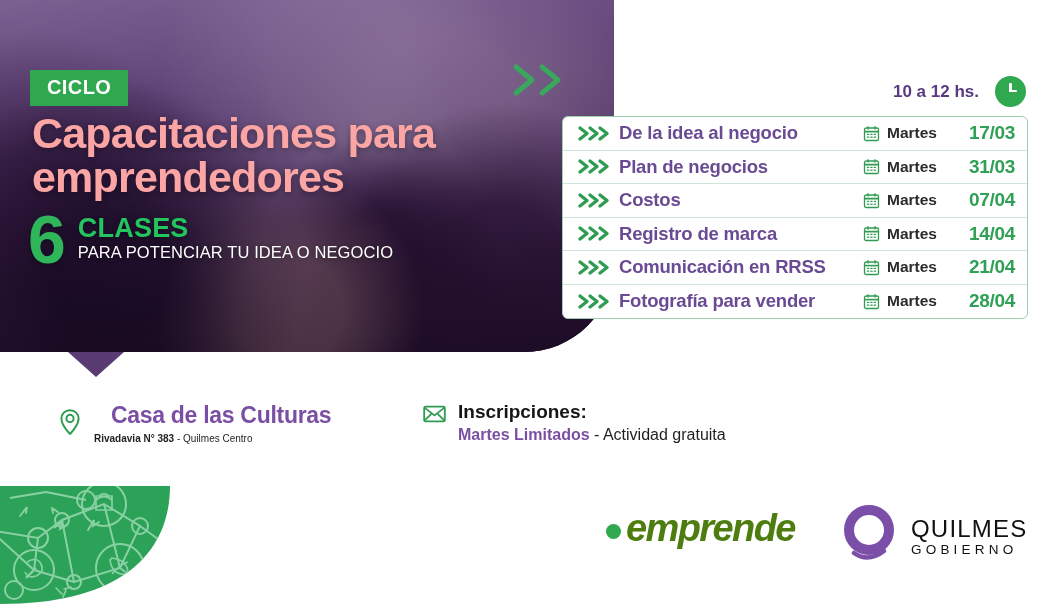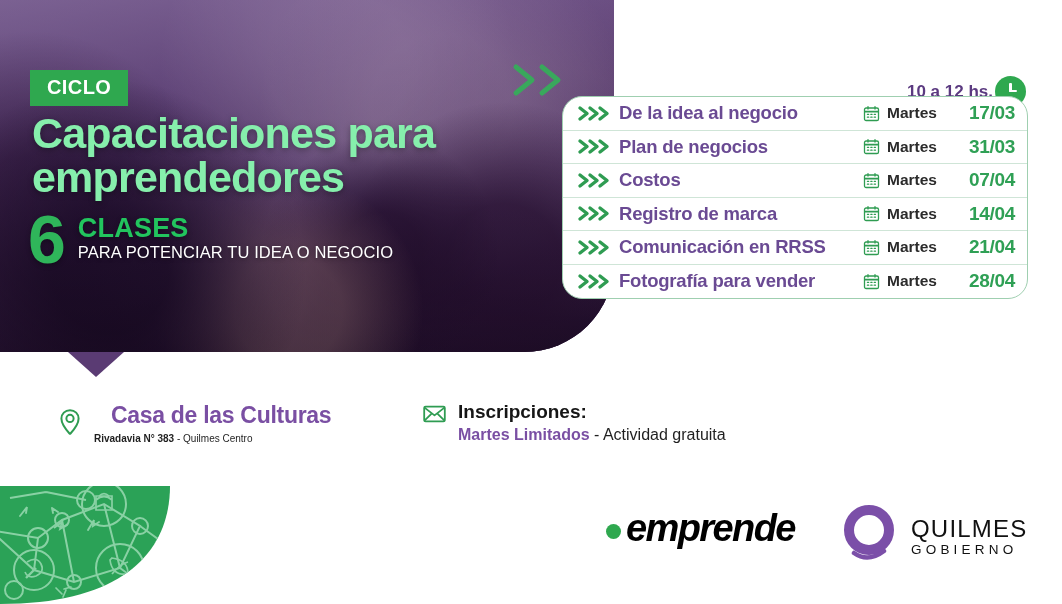--- a/index.html
+++ b/index.html
@@ -59,21 +59,21 @@
     font-weight: bold;
     font-size: 20px;
     letter-spacing: .4px;
     padding: 6px 17px 7px;
   }
 
   .hero-title {
     position: absolute;
     left: 32px; top: 112px;
     width: 460px;
-    color: #86efac;
+    color: #fca5a5;
     font-size: 43px;
     font-weight: bold;
     line-height: 1.02;
     letter-spacing: -.8px;
     text-shadow: 0 2px 6px rgba(0,0,0,.35);
   }
 
   .hero-count-row {
     position: absolute;
     left: 28px; top: 212px;
@@ -118,21 +118,21 @@
     border-right: 28px solid transparent;
     border-top: 25px solid #5a3b73;
   }
 
   
   .sched-hours {
     position: absolute;
     right: 36px; top: 76px;
     display: flex;
     align-items: center;
-    gap: 2px;
+    gap: 16px;
   }
   .sched-hours-text {
     color: #5b3a80;
     font-size: 17px;
     font-weight: bold;
   }
   .clock-badge {
     width: 31px; height: 31px;
     border-radius: 50%;
     background: #2fa84f;
@@ -142,24 +142,24 @@
     content: "";
     position: absolute;
     background: #ffffff;
     border-radius: 1px;
   }
   .clock-badge::before { width: 2.4px; height: 9px;  left: 14.3px; top: 7px; }
   .clock-badge::after  { width: 8px;   height: 2.4px; left: 14.3px; top: 13.6px; }
 
   .sched-card {
     position: absolute;
-    left: 562px; top: 96px;
+    left: 562px; top: 116px;
     width: 466px;
     border: 1.5px solid #9fcfb0;
-    border-radius: 20px;
+    border-radius: 6px;
     background: #ffffff;
     overflow: hidden;
   }
   .sched-row {
     display: flex;
     align-items: center;
     height: 33.5px;
     padding: 0 12px 0 14px;
     border-bottom: 1px solid #cfe5d7;
   }
@@ -246,21 +246,21 @@
   
   .logo-emprende {
     position: absolute;
     left: 606px; top: 508px;
     display: flex;
     align-items: center;
     gap: 5px;
   }
   .emp-dot { width: 15px; height: 15px; border-radius: 50%; background: #2fa84f; margin-top: 7px; }
   .emp-word {
-    color: #000000;
+    color: #4d7c0f;
     font-size: 38px;
     font-weight: bold;
     font-style: italic;
     letter-spacing: -1.6px;
     line-height: 40px;
   }
 
   .logo-quilmes {
     position: absolute;
     left: 840px; top: 503px;

